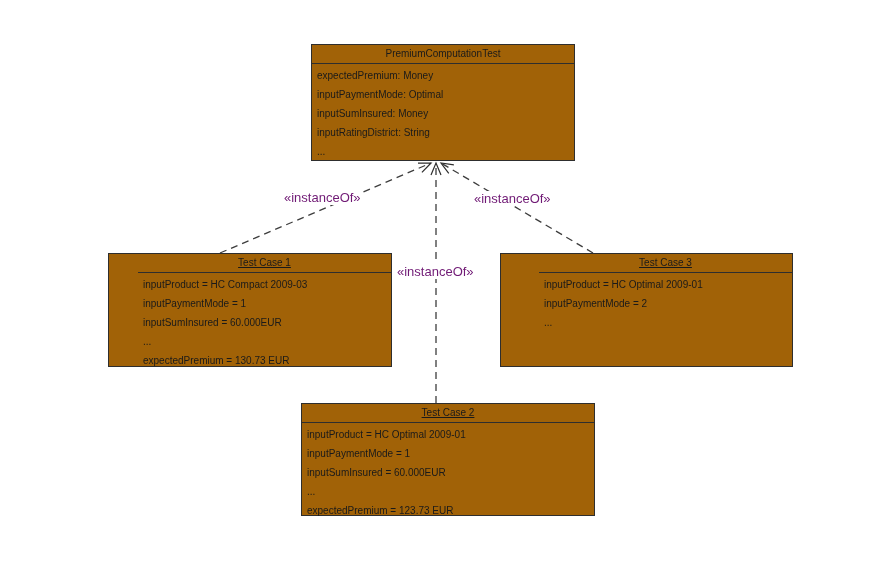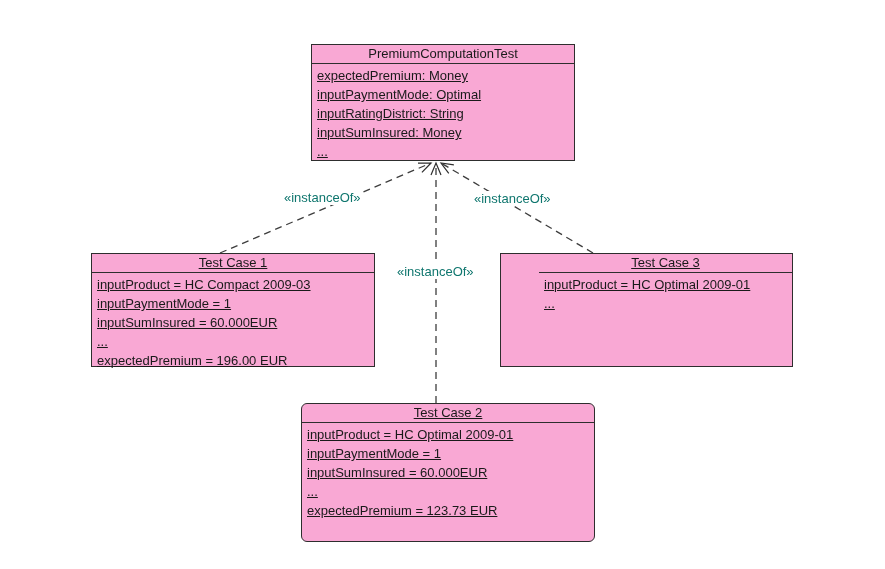--- a/index.html
+++ b/index.html
@@ -16,57 +16,56 @@
     overflow: hidden;
     color: #1a1a1a;
   }
   #edges {
     position: absolute;
     left: 0; top: 0;
     width: 885px; height: 569px;
   }
   .uml-box {
     position: absolute;
-    background: #f9a8d4;
+    background: #a16207;
     border: 1px solid #2e2e2e;
     box-sizing: border-box;
-    font-size: 13px;
+    font-size: 10px;
   }
   .uml-title {
     height: 18px;
     line-height: 18px;
     text-align: center;
     border-bottom: 1px solid #2e2e2e;
     white-space: nowrap;
     overflow: hidden;
   }
   .uml-title.underlined { text-decoration: underline; }
   .uml-body {
     padding: 2px 5px 0 5px;
   }
   .uml-line {
     height: 19px;
     line-height: 19px;
     white-space: nowrap;
     overflow: hidden;
-    text-decoration: underline;
   }
   .edge-label {
     position: absolute;
     font-size: 13px;
     line-height: 15px;
     background: #ffffff;
     padding: 0 1px;
     white-space: nowrap;
-    color: #0f766e;
+    color: #701a75;
   }
   #class-box   { left: 311px; top: 44px;  width: 264px; height: 117px; }
-  #test-case-1 { left: 91px; top: 253px; width: 284px; height: 114px; }
+  #test-case-1 { left: 108px; top: 253px; width: 284px; height: 114px; padding-left: 29px; }
   #test-case-3 { left: 500px; top: 253px; width: 293px; height: 114px; padding-left: 38px; }
-  #test-case-2 { left: 301px; top: 403px; width: 294px; height: 139px; border-radius: 6px; }
+  #test-case-2 { left: 301px; top: 403px; width: 294px; height: 113px; }
   #edge-label-left   { left: 283px; top: 190px; }
   #edge-label-right  { left: 473px; top: 191px; }
   #edge-label-middle { left: 396px; top: 264px; }
 </style>
 </head>
 <body>
 
 <div id="canvas">
 
   <svg id="edges" viewBox="0 0 885 569" xmlns="http://www.w3.org/2000/svg">
@@ -78,41 +77,42 @@
     <line x1="220" y1="253" x2="431" y2="163" stroke="#3d3d3d" stroke-width="1.3" stroke-dasharray="7,5" marker-end="url(#openArrow)"></line>
     <line x1="436" y1="403" x2="436" y2="163" stroke="#3d3d3d" stroke-width="1.3" stroke-dasharray="7,5" marker-end="url(#openArrow)"></line>
     <line x1="593" y1="253" x2="441" y2="163" stroke="#3d3d3d" stroke-width="1.3" stroke-dasharray="7,5" marker-end="url(#openArrow)"></line>
   </svg>
 
   <div id="class-box" class="uml-box">
     <div class="uml-title">PremiumComputationTest</div>
     <div class="uml-body">
       <div class="uml-line">expectedPremium: Money</div>
       <div class="uml-line">inputPaymentMode: Optimal</div>
+      <div class="uml-line">inputSumInsured: Money</div>
       <div class="uml-line">inputRatingDistrict: String</div>
-      <div class="uml-line">inputSumInsured: Money</div>
       <div class="uml-line">...</div>
     </div>
   </div>
 
   <div id="test-case-1" class="uml-box">
     <div class="uml-title underlined">Test Case 1</div>
     <div class="uml-body">
       <div class="uml-line">inputProduct = HC Compact 2009-03</div>
       <div class="uml-line">inputPaymentMode = 1</div>
       <div class="uml-line">inputSumInsured = 60.000EUR</div>
       <div class="uml-line">...</div>
-      <div class="uml-line">expectedPremium = 196.00 EUR</div>
+      <div class="uml-line">expectedPremium = 130.73 EUR</div>
     </div>
   </div>
 
   <div id="test-case-3" class="uml-box">
     <div class="uml-title underlined">Test Case 3</div>
     <div class="uml-body">
       <div class="uml-line">inputProduct = HC Optimal 2009-01</div>
+      <div class="uml-line">inputPaymentMode = 2</div>
       <div class="uml-line">...</div>
     </div>
   </div>
 
   <div id="test-case-2" class="uml-box">
     <div class="uml-title underlined">Test Case 2</div>
     <div class="uml-body">
       <div class="uml-line">inputProduct = HC Optimal 2009-01</div>
       <div class="uml-line">inputPaymentMode = 1</div>
       <div class="uml-line">inputSumInsured = 60.000EUR</div>

